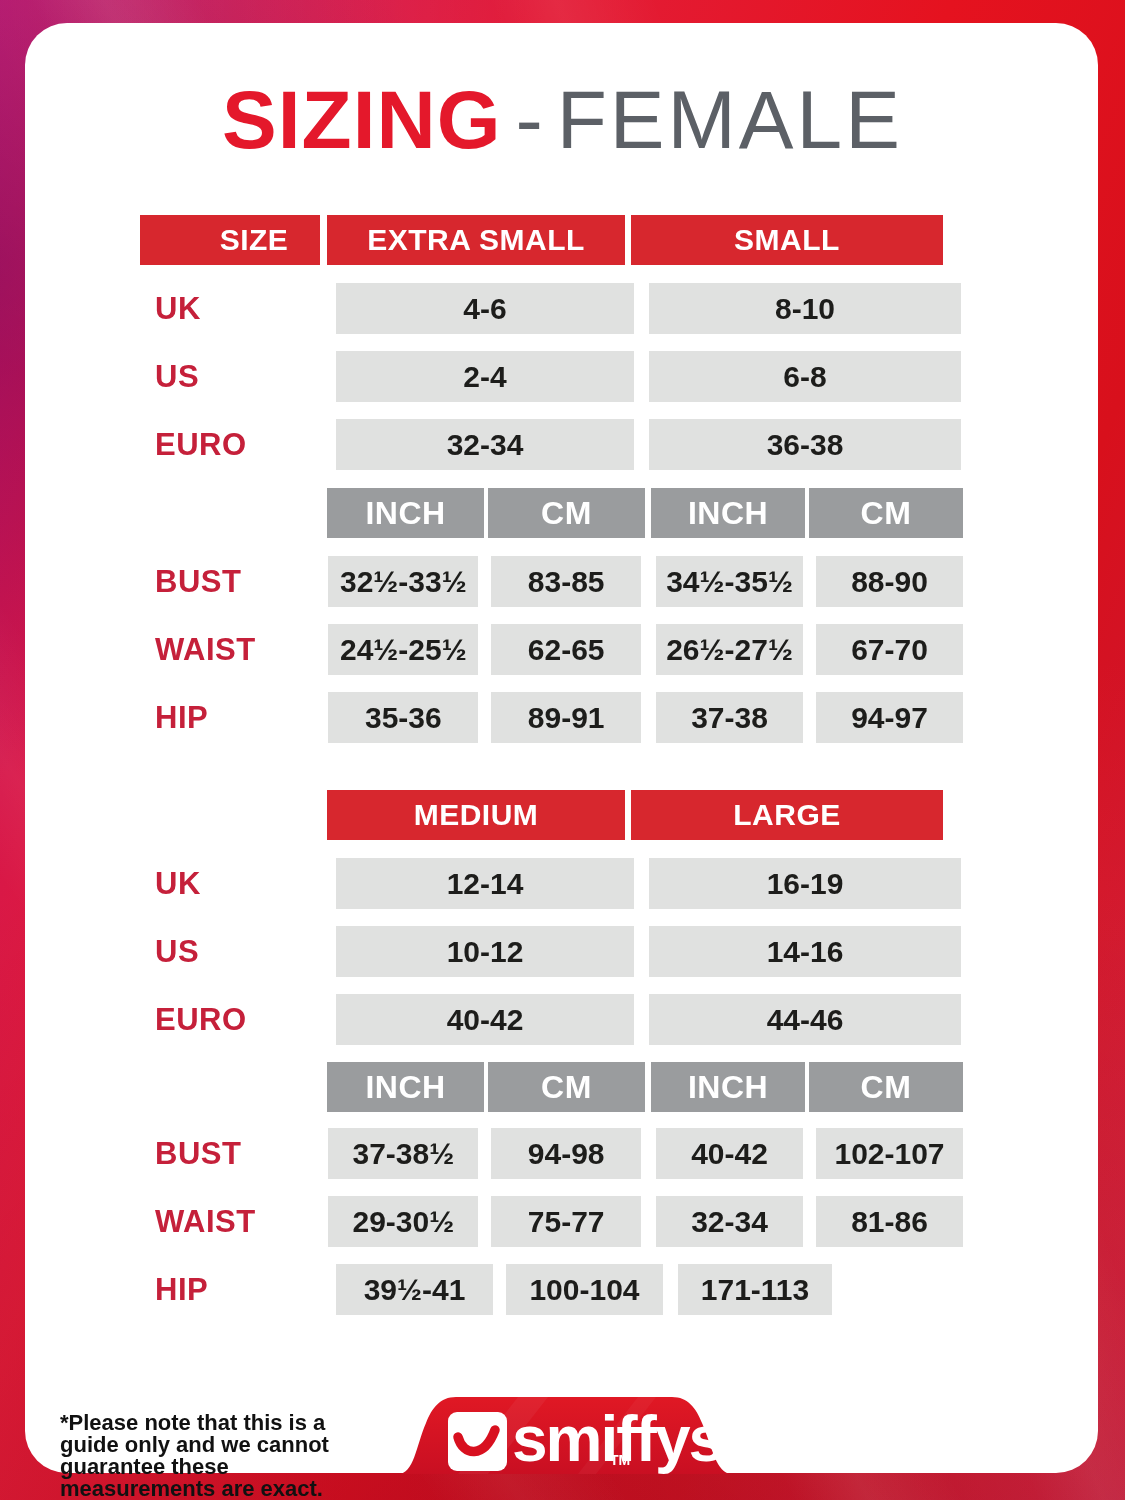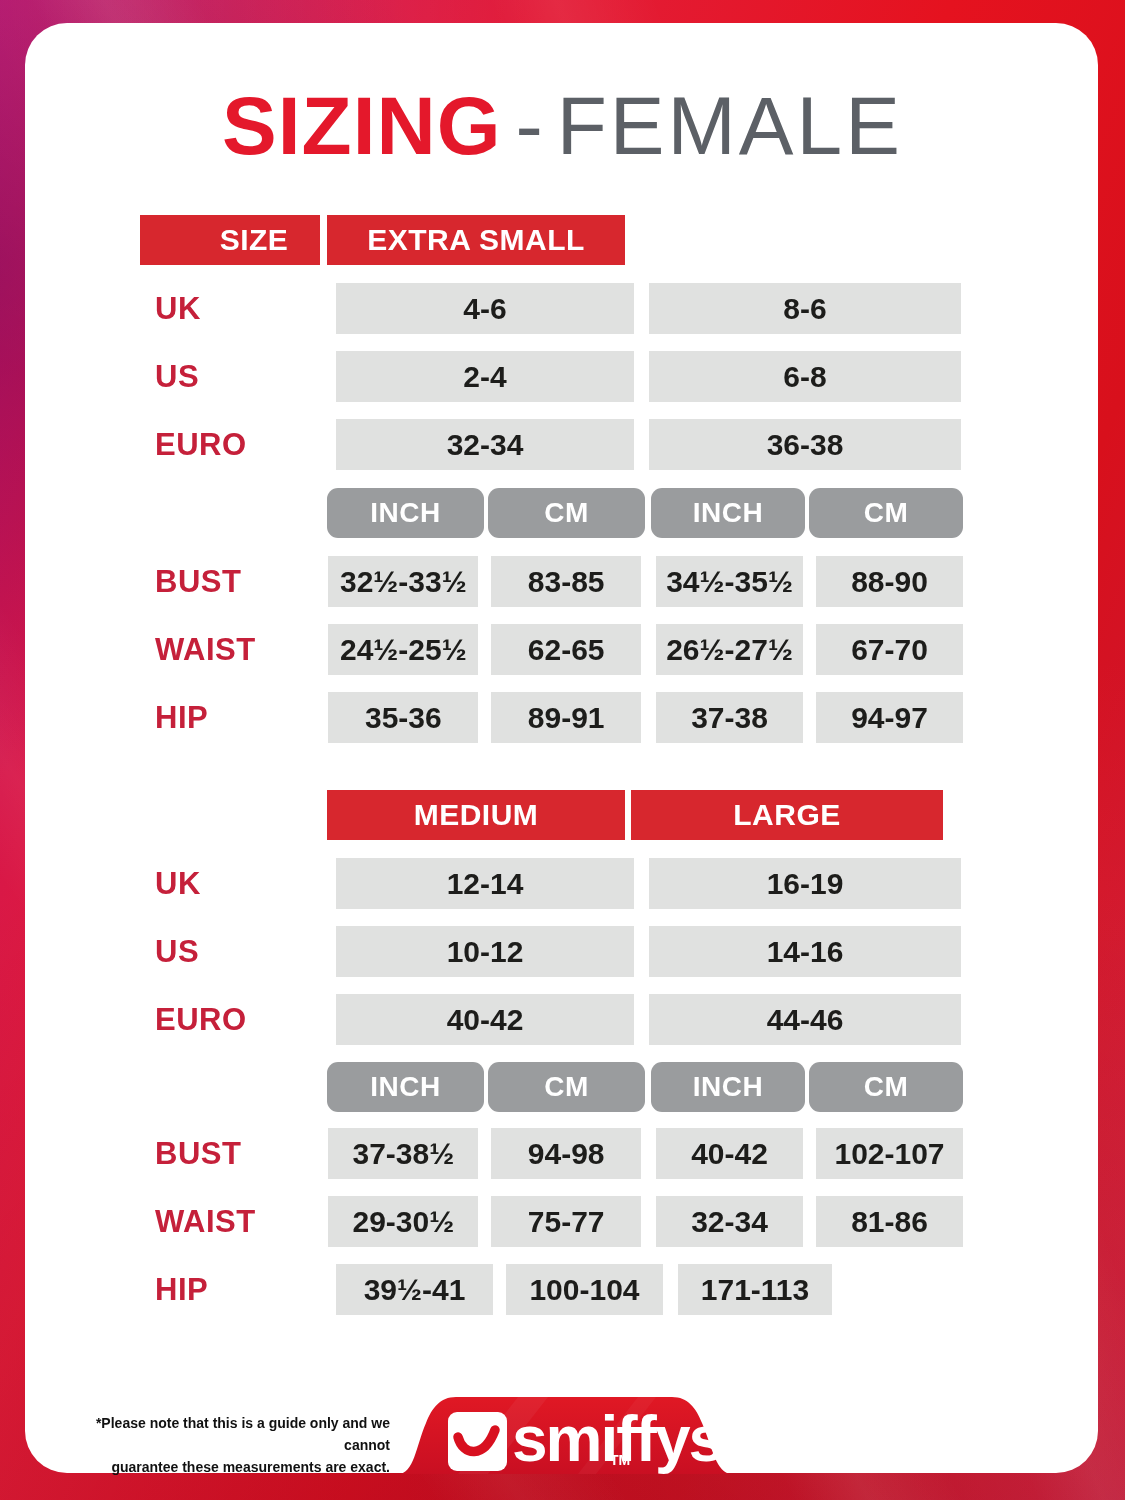--- a/index.html
+++ b/index.html
@@ -22,57 +22,57 @@
       linear-gradient(70deg, transparent 62%, rgba(255,255,255,0.06) 66%, transparent 72%),
       linear-gradient(55deg, transparent 20%, rgba(255,255,255,0.05) 24%, transparent 29%);
     pointer-events:none;
   }
   .card {
     position:absolute; left:25px; top:23px; width:1073px; height:1450px;
     background:#ffffff; border-radius:42px;
   }
   
   .title {
-    position:absolute; left:0; top:76px; width:1125px; height:100px;
+    position:absolute; left:0; top:70px; width:1125px; height:100px;
     text-align:center; line-height:100px; font-size:82px; white-space:nowrap;
   }
   .title .primary   { color:#e4182b; font-weight:800; letter-spacing:1px; }
   .title .separator { color:#5c6066; font-weight:400; margin:0 14px; }
   .title .secondary { color:#5c6066; font-weight:300; letter-spacing:3px; }
   
   .row { position:absolute; left:140px; width:823px; height:51px; display:flex; }
   .h50 { height:50px; }
   .lbl { width:180px; margin-right:7px;padding-left:48px; }
   .ca  { width:298px; margin-right:6px; }
   .cb  { width:312px; }
   .u1  { width:157px; margin-right:4px; }
   .u2  { width:157px; margin-right:6px; }
   .u3  { width:154px; margin-right:4px; }
   .u4  { width:154px; }
   .hd {
     background:#d7272e; color:#ffffff; font-weight:700; font-size:30px;
     display:flex; align-items:center; justify-content:center; letter-spacing:0.5px;
   }
   .uhd {
-    background:#9a9c9e; color:#ffffff; font-weight:700; font-size:28px;
-    display:flex; align-items:center; justify-content:center; letter-spacing:0.5px;border-radius:11px;
+    background:#9a9c9e; color:#ffffff; font-weight:700; font-size:32px;
+    display:flex; align-items:center; justify-content:center; letter-spacing:0.5px;
   }
   .cell {
     background:#e0e1e0; color:#1d1d1b; font-weight:700; font-size:30px;
     display:flex; align-items:center; justify-content:center; white-space:nowrap;margin-left:9px;
   }
   .rowlabel {
     color:#c5203a; font-weight:700; font-size:31px;
     display:flex; align-items:center; padding-left:15px; letter-spacing:0.5px;
   }
   .blank { background:transparent; }
   
   .note {
     position:absolute; left:60px; top:1412px; width:330px;
-    font-size:14px; font-weight:700; color:#111; line-height:22px; text-align:right;
+    font-size:22px; font-weight:700; color:#111; line-height:22px; text-align:left;
   }
   .tab-svg { position:absolute; left:398px; top:1394px; width:334px; height:80px; }
   .badge {
     position:absolute; left:448px; top:1412px; width:59px; height:59px;
     background:#ffffff; border-radius:9px;
   }
   .badge svg { position:absolute; left:0; top:0; }
   .brand {
     position:absolute; left:512px; top:1402px; height:76px;
     color:#ffffff; font-weight:700; font-size:64px; letter-spacing:-2px;
@@ -90,25 +90,26 @@
   <div class="card"></div>
 
   <div class="title">
     <span class="primary">SIZING</span><span class="separator">-</span><span class="secondary">FEMALE</span>
   </div>
 
   <div>
     <div class="row h50" style="top:215px">
       <div class="lbl hd">SIZE</div>
       <div class="ca hd">EXTRA SMALL</div>
+      <div class="cb hd">SMALL</div>
     </div>
     <div class="row" style="top:283px">
       <div class="lbl rowlabel">UK</div>
       <div class="ca cell">4-6</div>
-      <div class="cb cell">8-6</div>
+      <div class="cb cell">8-10</div>
     </div>
     <div class="row" style="top:351px">
       <div class="lbl rowlabel">US</div>
       <div class="ca cell">2-4</div>
       <div class="cb cell">6-8</div>
     </div>
     <div class="row" style="top:419px">
       <div class="lbl rowlabel">EURO</div>
       <div class="ca cell">32-34</div>
       <div class="cb cell">36-38</div>

